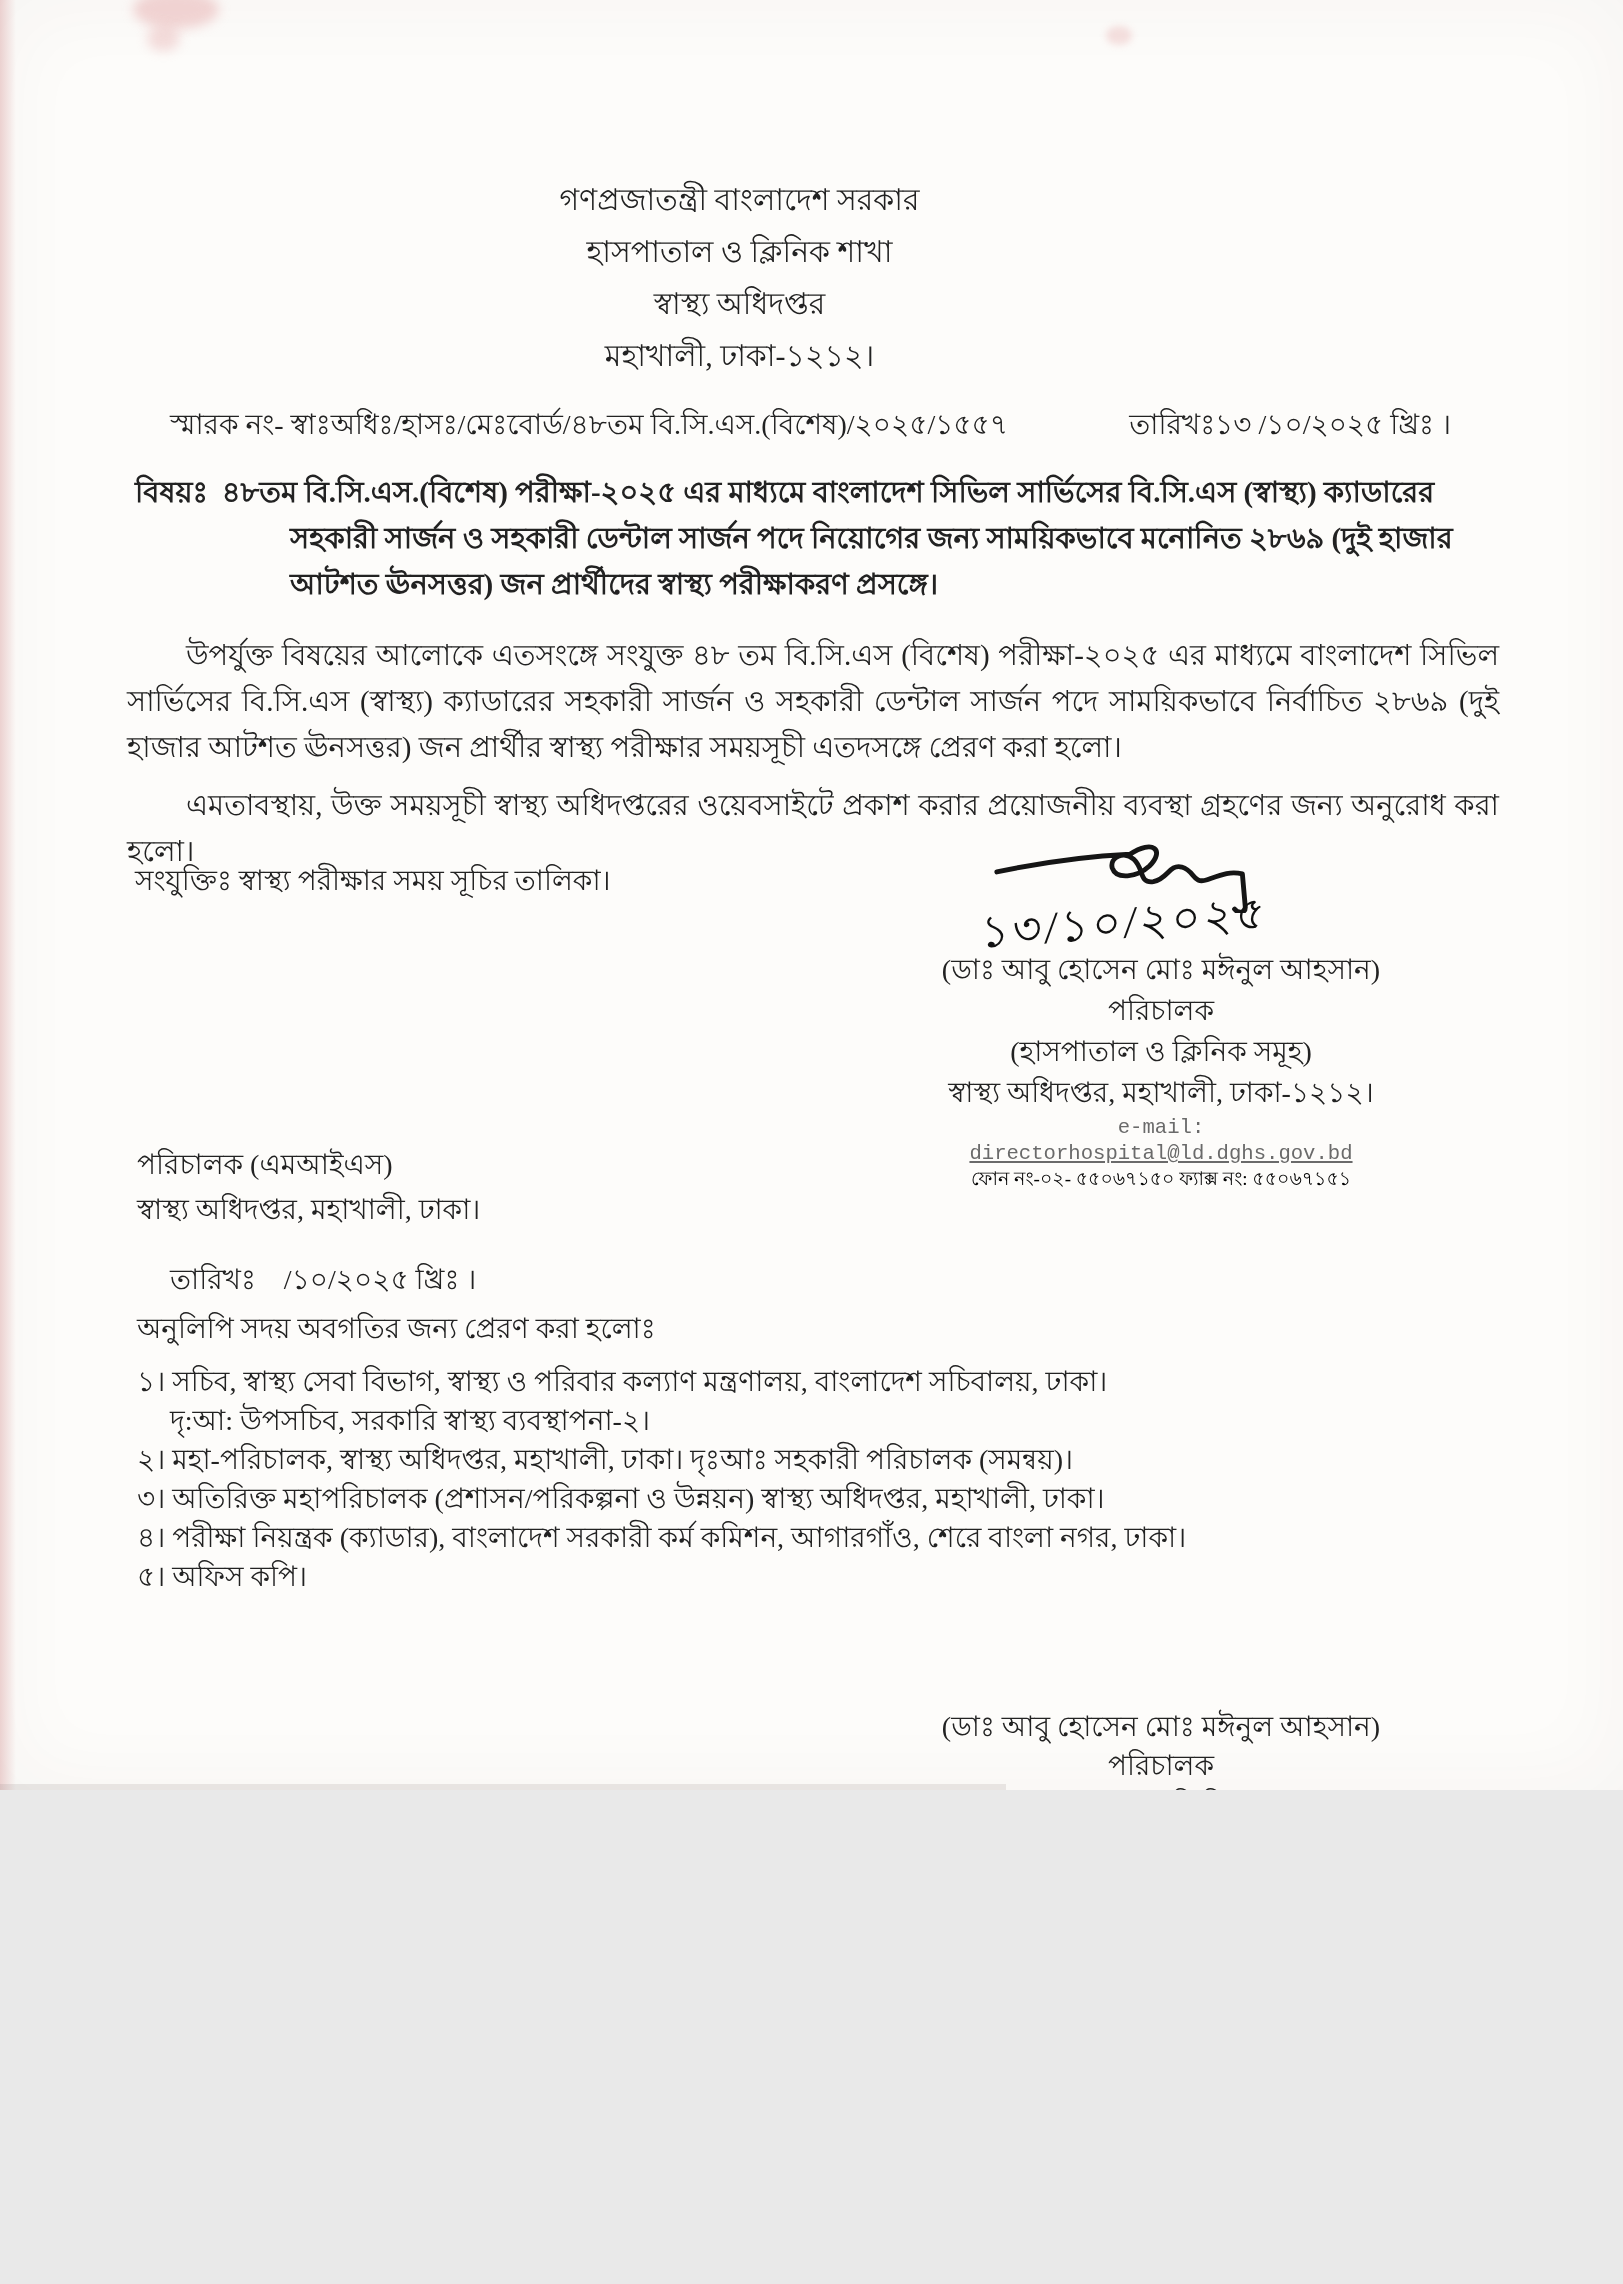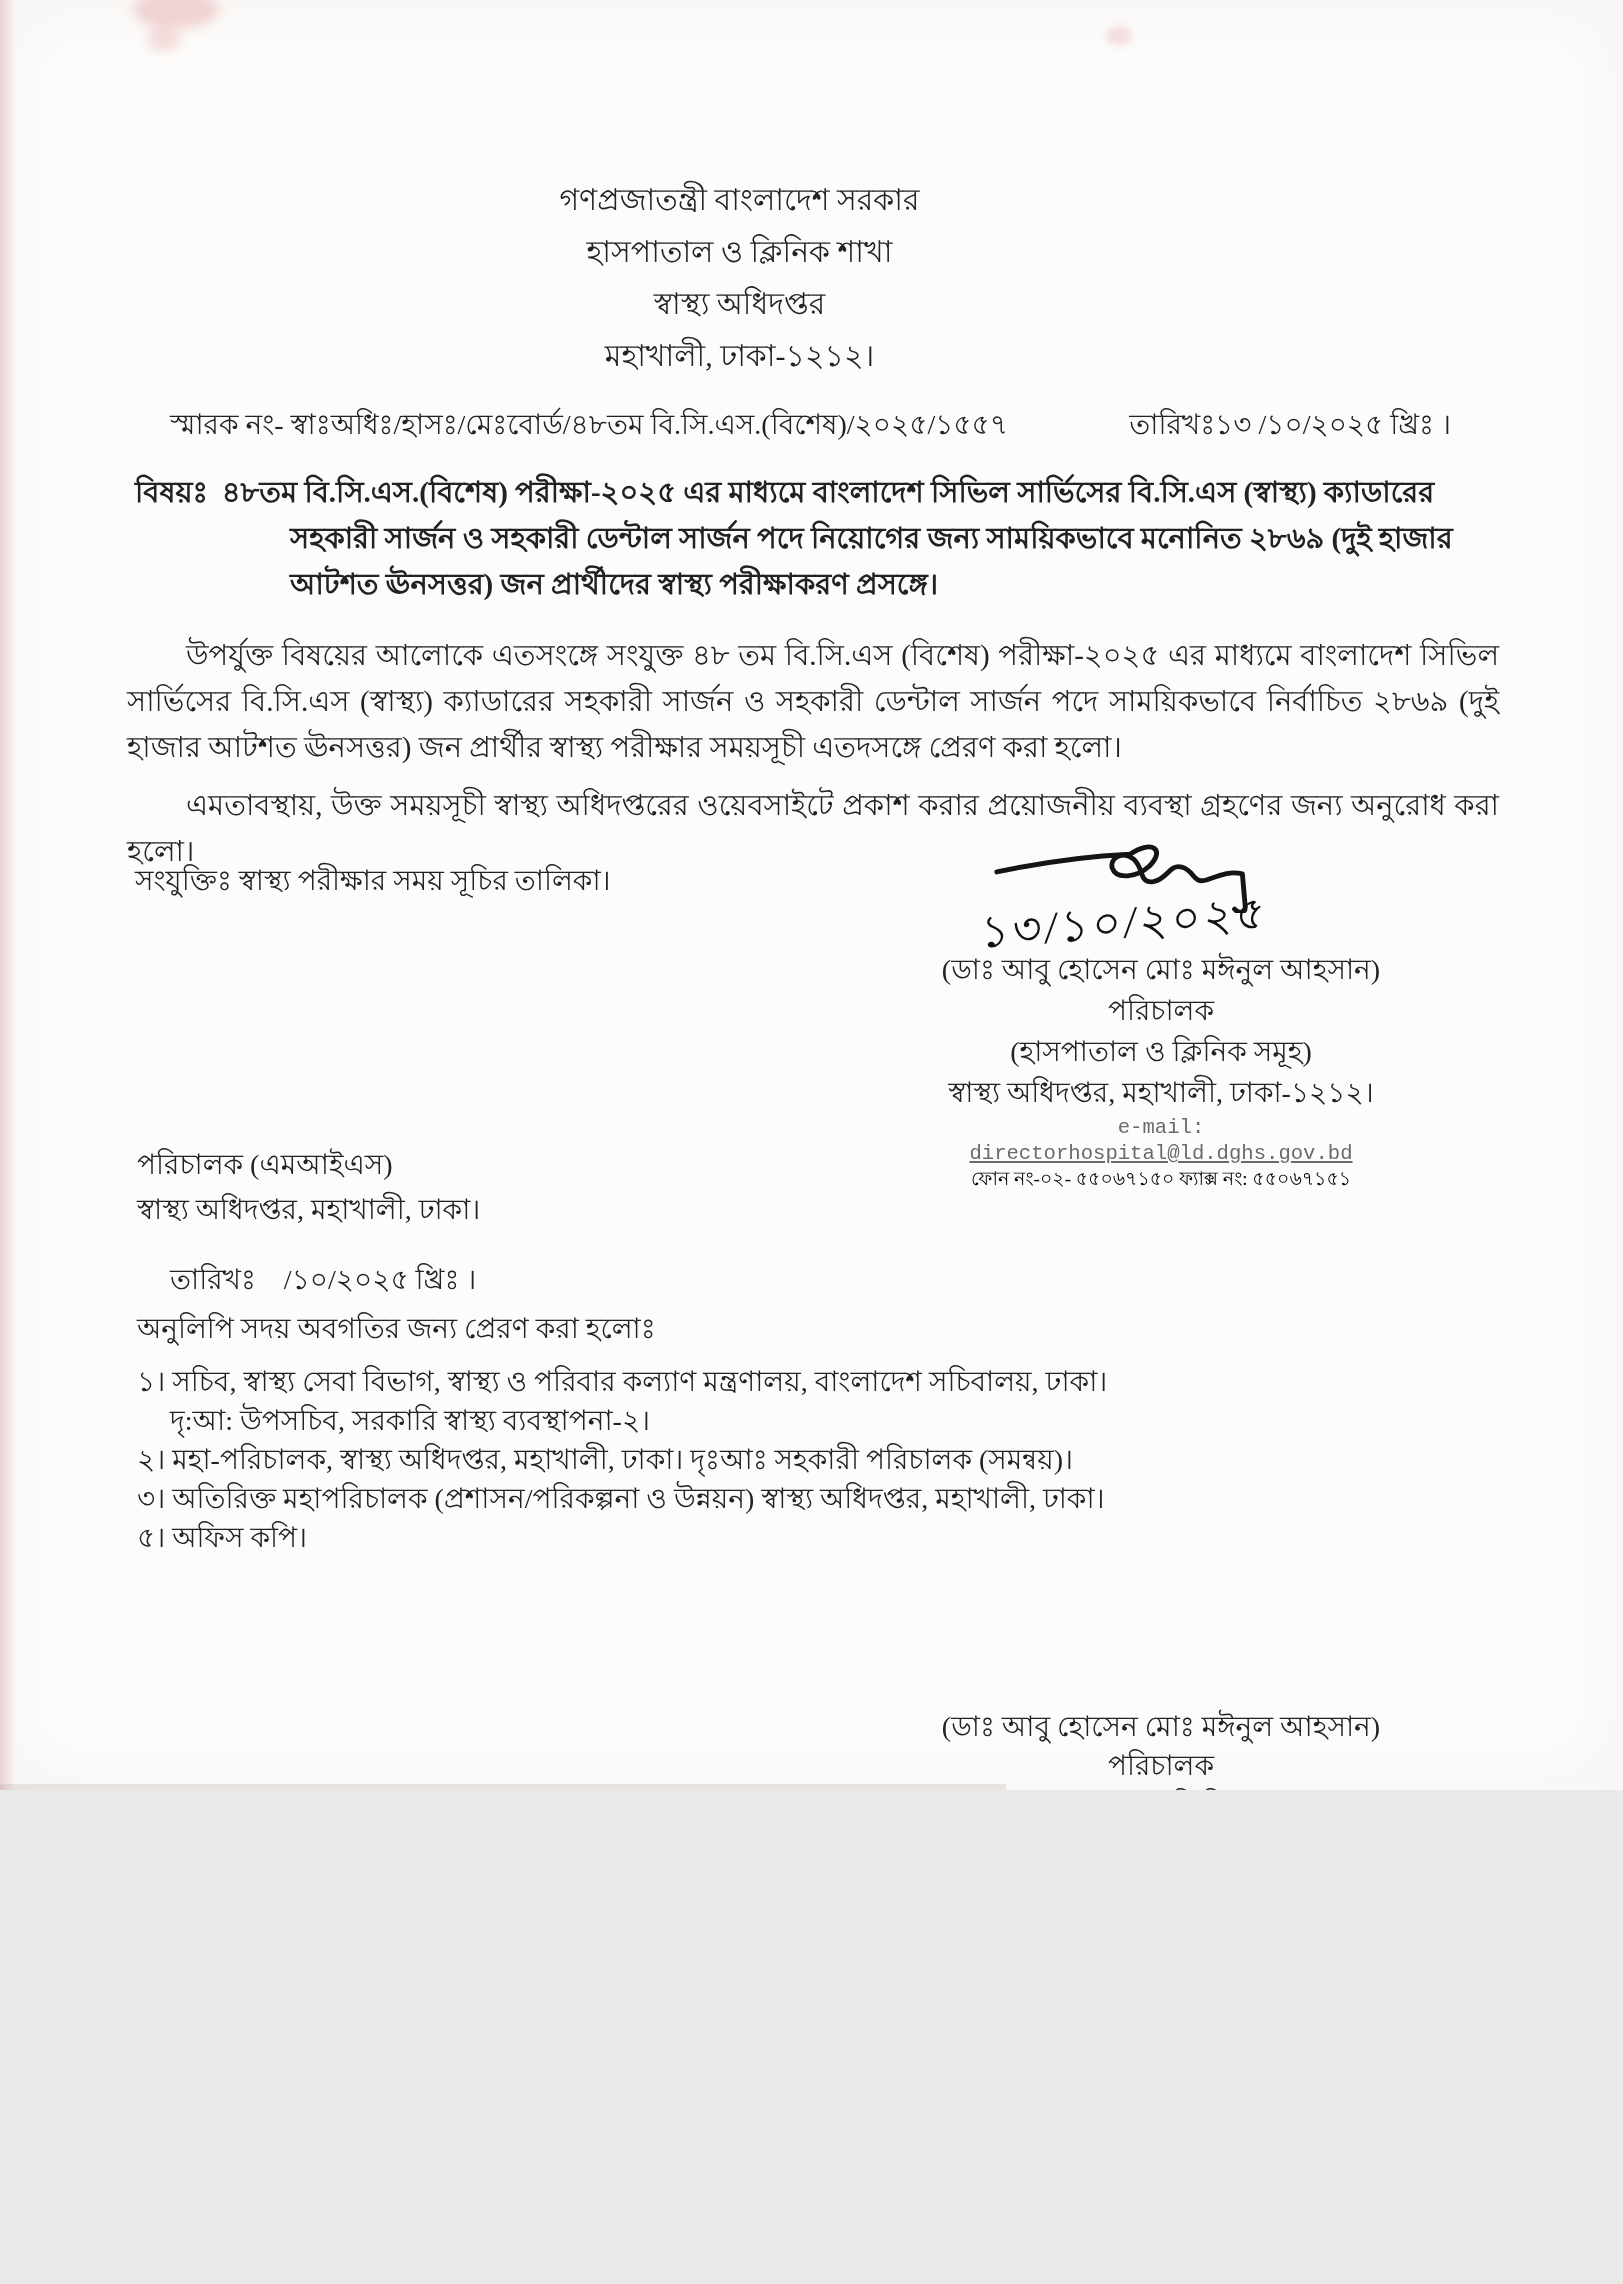--- a/index.html
+++ b/index.html
@@ -128,20 +128,24 @@
     </div>
     <div class="cc-item">
       <span>২।</span>
       <span>মহা-পরিচালক, স্বাস্থ্য অধিদপ্তর, মহাখালী, ঢাকা। দৃঃআঃ সহকারী পরিচালক (সমন্বয়)।</span>
     </div>
     <div class="cc-item">
       <span>৩।</span>
       <span>অতিরিক্ত মহাপরিচালক (প্রশাসন/পরিকল্পনা ও উন্নয়ন) স্বাস্থ্য অধিদপ্তর, মহাখালী, ঢাকা।</span>
     </div>
     <div class="cc-item">
+      <span>৪।</span>
+      <span>পরীক্ষা নিয়ন্ত্রক (ক্যাডার), বাংলাদেশ সরকারী কর্ম কমিশন, আগারগাঁও, শেরে বাংলা নগর, ঢাকা।</span>
+    </div>
+    <div class="cc-item">
       <span>৫।</span>
       <span>অফিস কপি।</span>
     </div>
   </div>
 
   <div class="abs sigblock sig2">
     <div>(ডাঃ আবু হোসেন মোঃ মঈনুল আহসান)</div>
     <div>পরিচালক</div>
     <div>(হাসপাতাল ও ক্লিনিক সমূহ)</div>
     <div>স্বাস্থ্য অধিদপ্তর, মহাখালী, ঢাকা-১২১২।</div>

